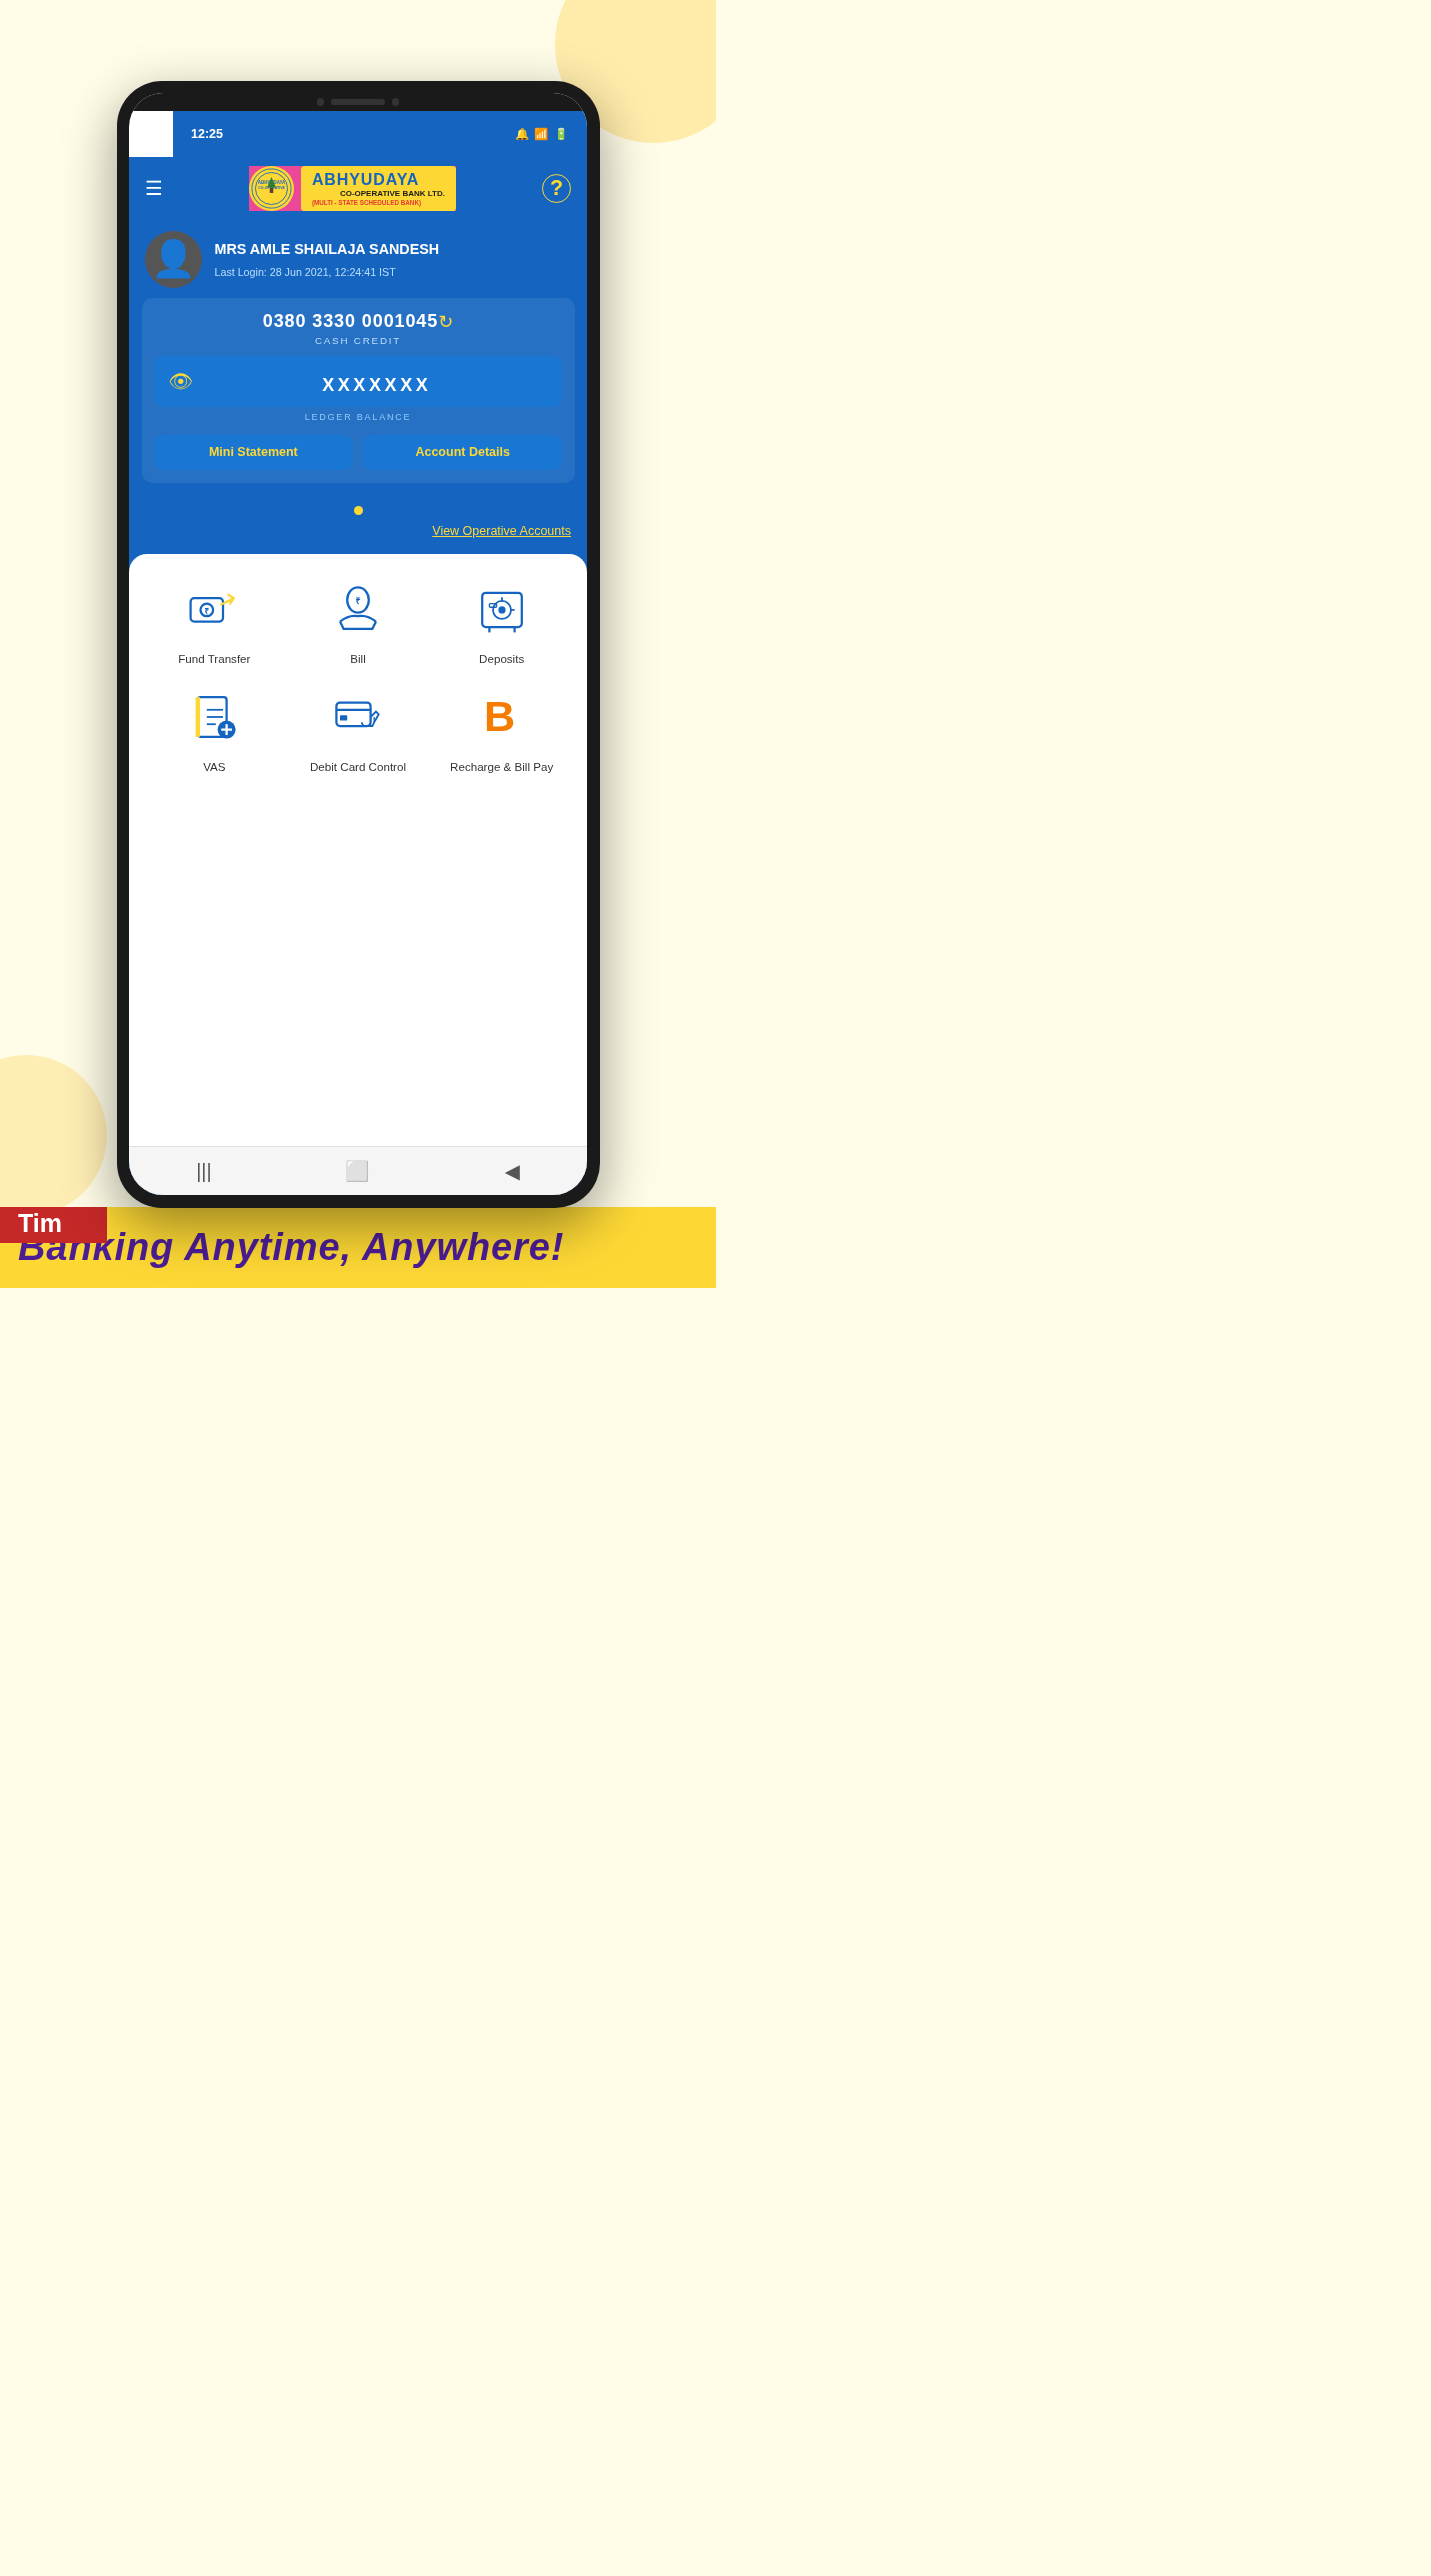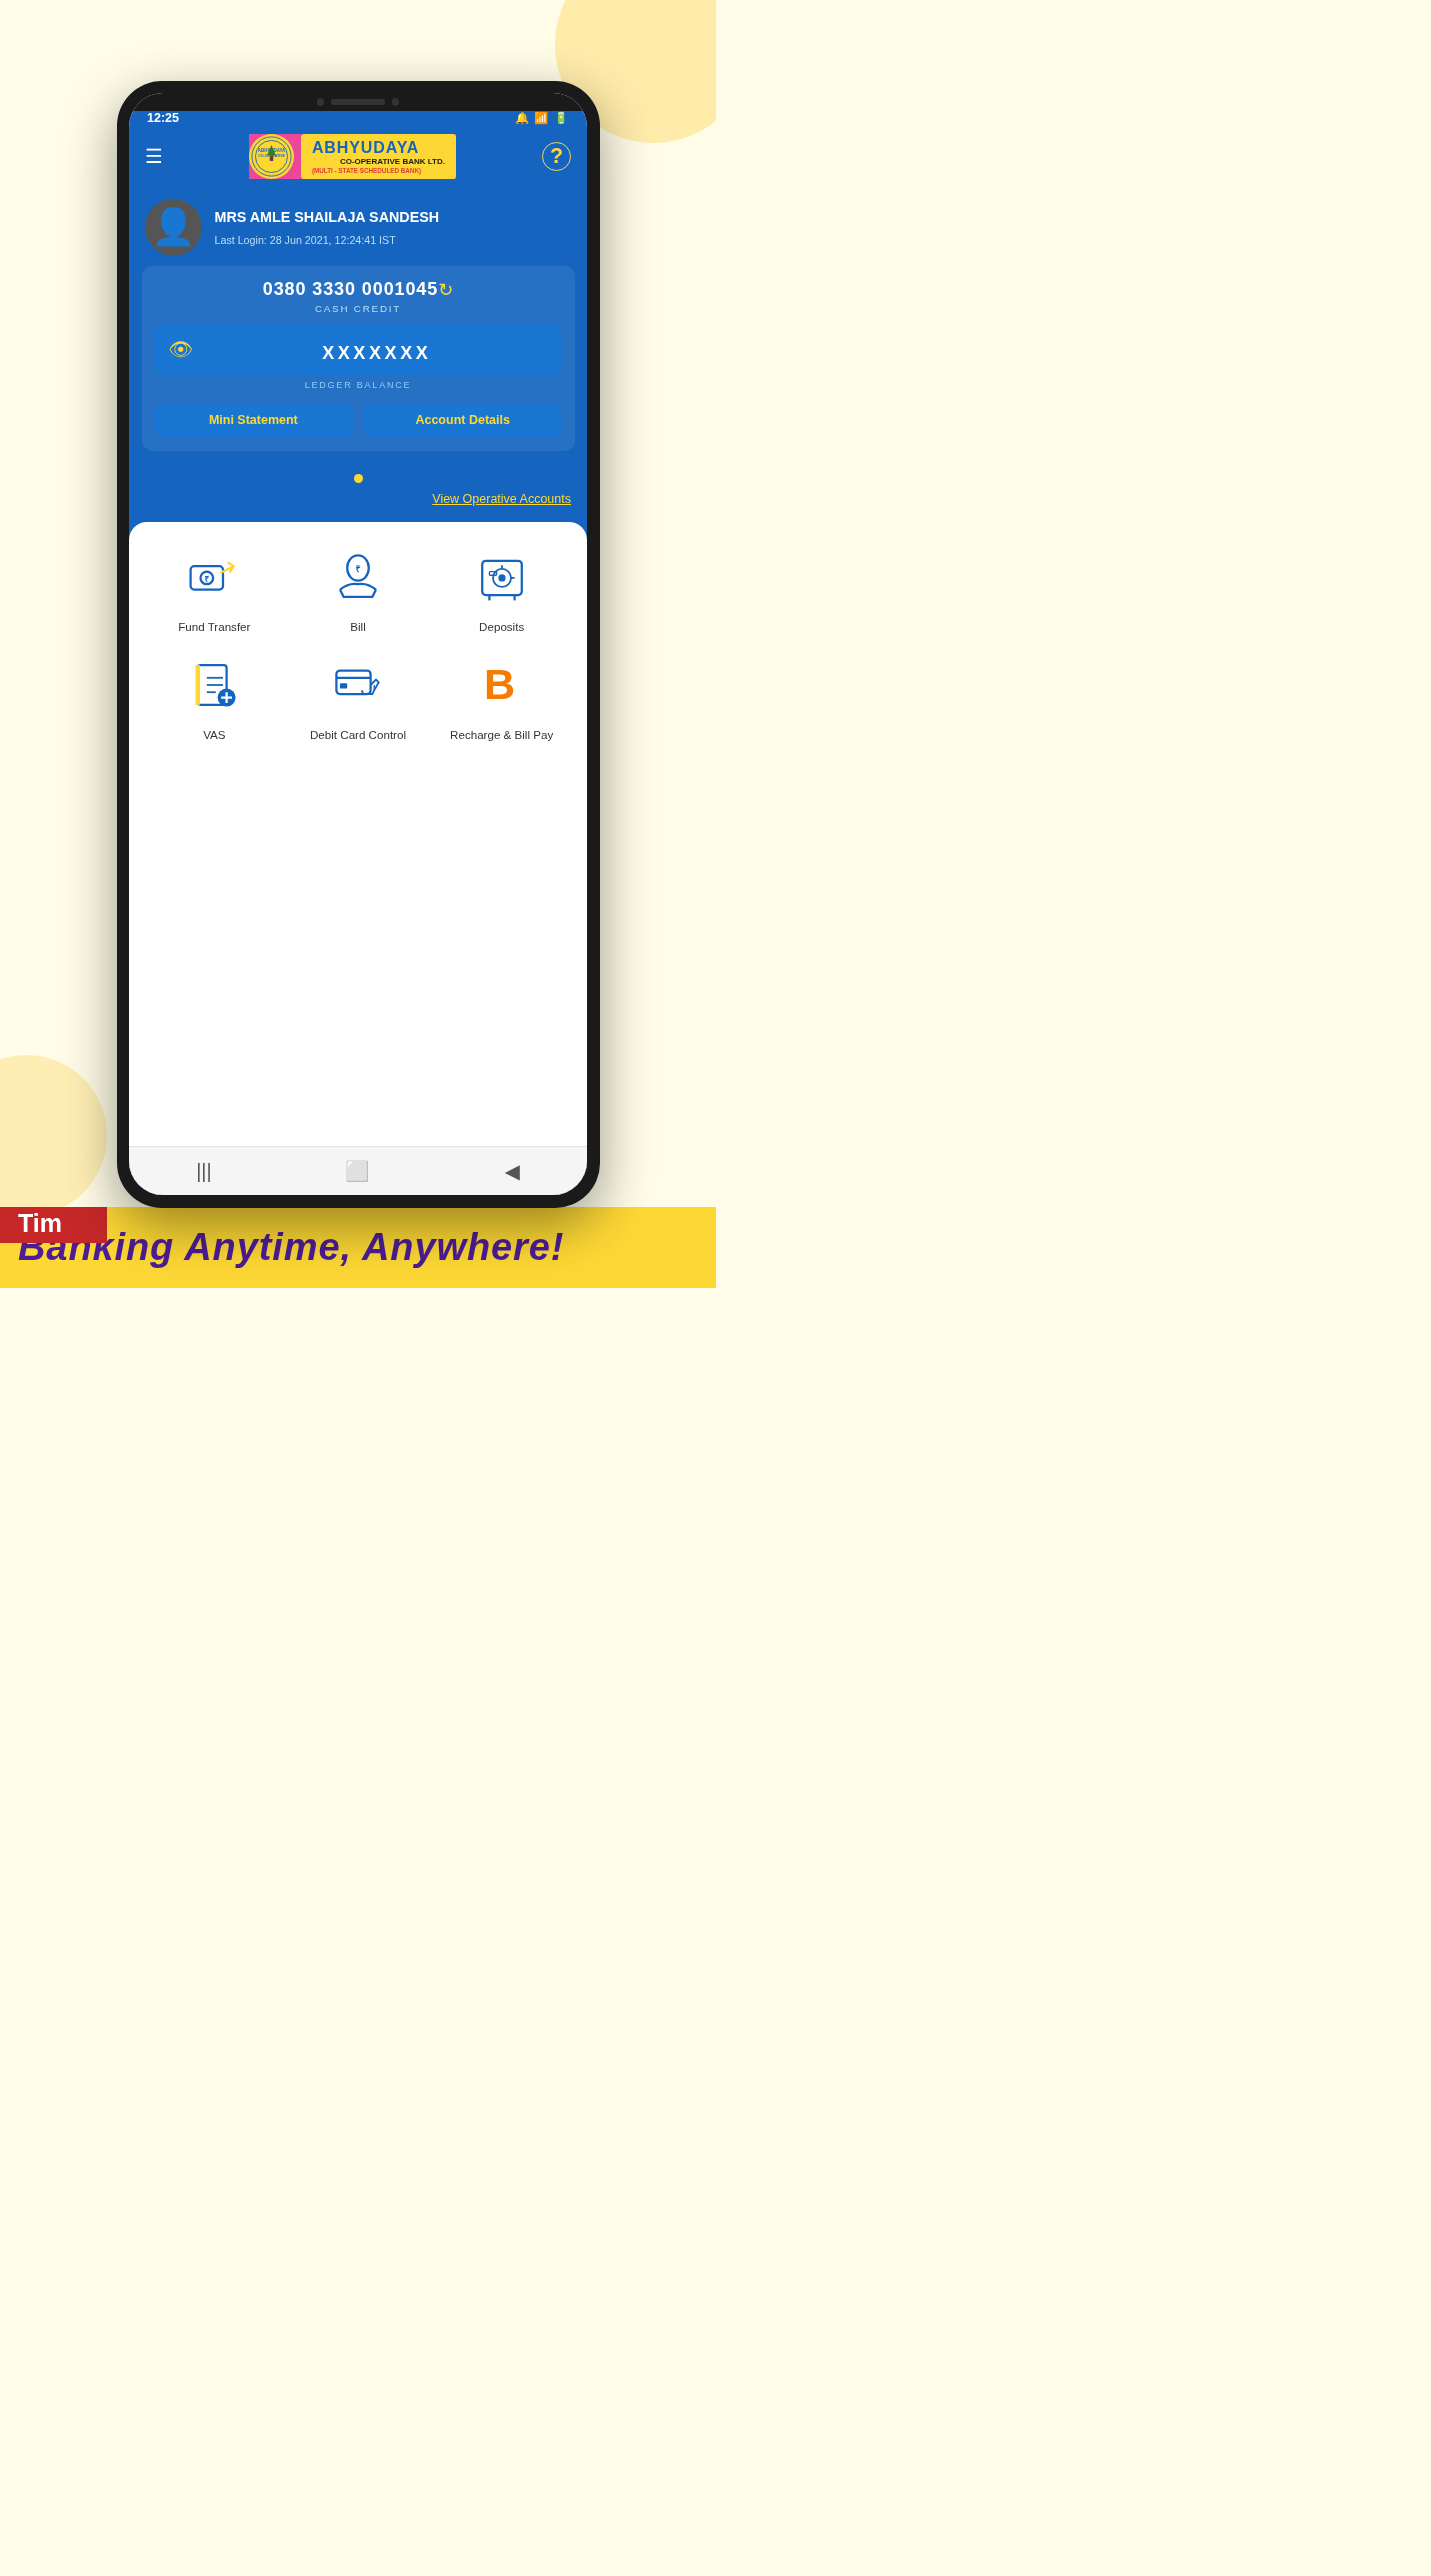--- a/index.html
+++ b/index.html
@@ -94,24 +94,25 @@
       display: flex;
       flex-direction: column;
     }
 
     
     .status-bar {
       background: #1565c0;
       display: flex;
       justify-content: space-between;
       align-items: center;
-      padding: 0 18px;
+      padding: 16px 18px;
       color: white;
       font-size: 12.5px;
       font-weight: bold;
+      margin-left: 44px;
     }
 
     .status-icons {
       display: flex;
       align-items: center;
       gap: 5.4px;
       font-size: 11.6px;
     }
 
     

